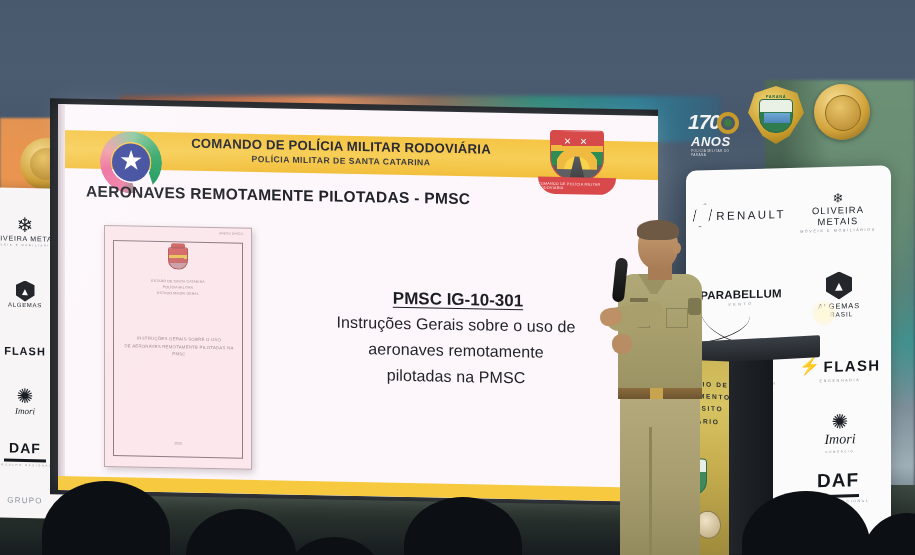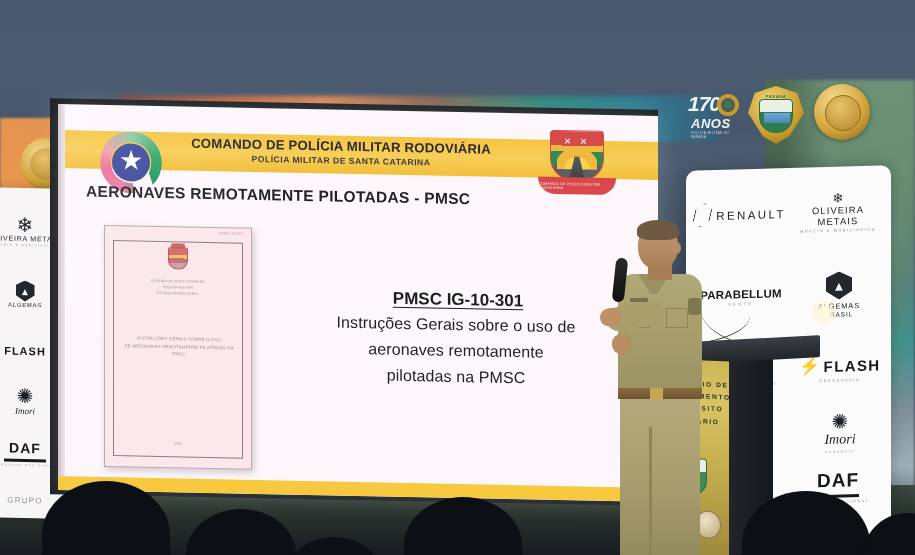--- a/index.html
+++ b/index.html
@@ -229,21 +229,21 @@
   }
   .flash-bolt { font-size:17px; color:#1b1f24; margin-right:3px; }
   .protork-mark { font-size:12px; letter-spacing:-2px; color:#1b1f24; }
   .snow-mark { font-size:20px; color:#1b1f24; line-height:1; }
   .imori-word { font-size:14px; font-style:italic; color:#1b1f24; font-family:"Liberation Serif", serif; }
   .daf-word { font-size:19px; font-weight:bold; letter-spacing:1px; color:#15181d; }
   .daf-bars { width:42px; height:3px; background:#15181d; margin-top:3px; }
   .grupo-word { font-size:12px; letter-spacing:1.2px; color:#8d949c; }
 
   
-  .badge-170 { position:absolute; left:686px; top:90px; width:58px; height:52px; }
+  .badge-170 { position:absolute; left:686px; top:108px; width:58px; height:52px; }
   .b170-num { position:absolute; left:2px; top:2px; font-size:21px; font-weight:bold; color:#f2f2f2; font-style:italic; letter-spacing:-1px; }
   .b170-ring { position:absolute; left:31px; top:4px; width:22px; height:22px; border-radius:50%; border:4px solid #c79a2a; }
   .b170-ring::after{content:"";position:absolute;left:3px;top:3px;width:8px;height:8px;border-radius:50%;background:#3f7a45;}
   .b170-anos { position:absolute; left:5px; top:26px; font-size:13px; font-weight:bold; font-style:italic; color:#f4f4f4; letter-spacing:.5px; }
   .b170-tag { position:absolute; left:5px; top:41px; font-size:3.2px; color:#d9d9d9; letter-spacing:.4px; }
 
   .badge-pr { position:absolute; left:748px; top:86px; width:56px; height:58px; }
   .badge-pr-outer {
     position:absolute; inset:0;
     background:radial-gradient(circle at 40% 30%, #f3d97a, #c79a2a 60%, #8c6a18);

